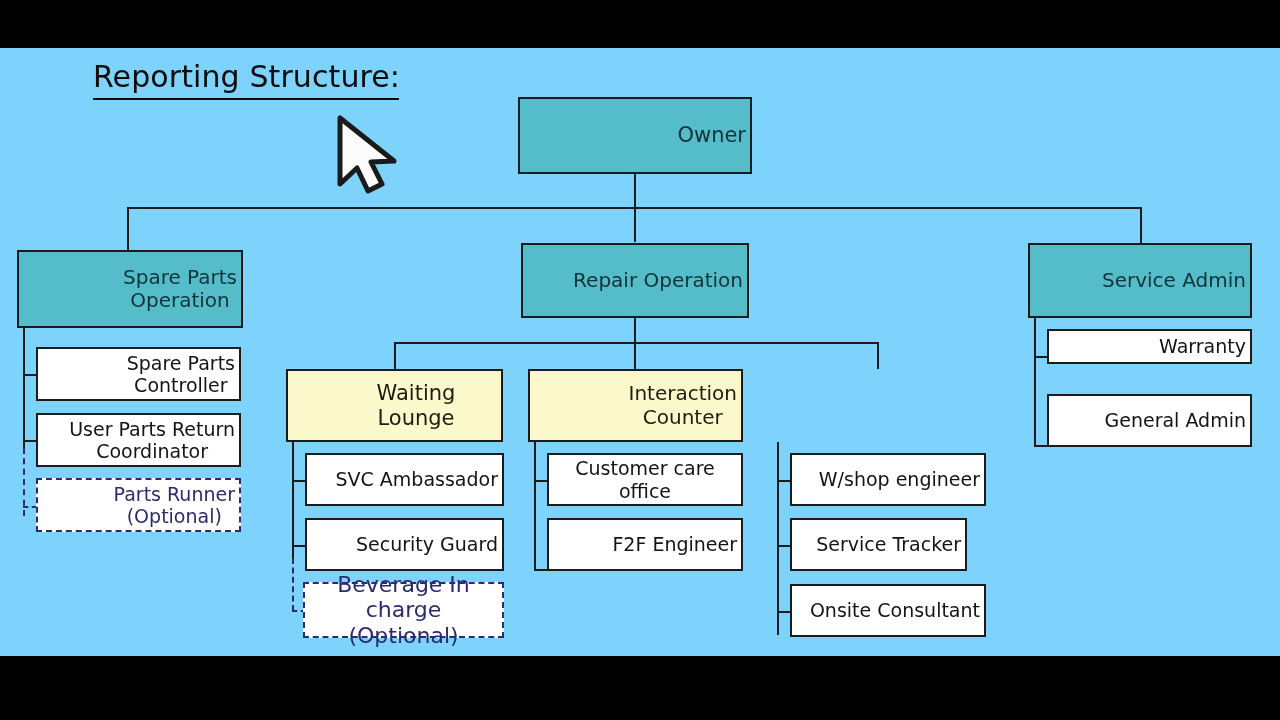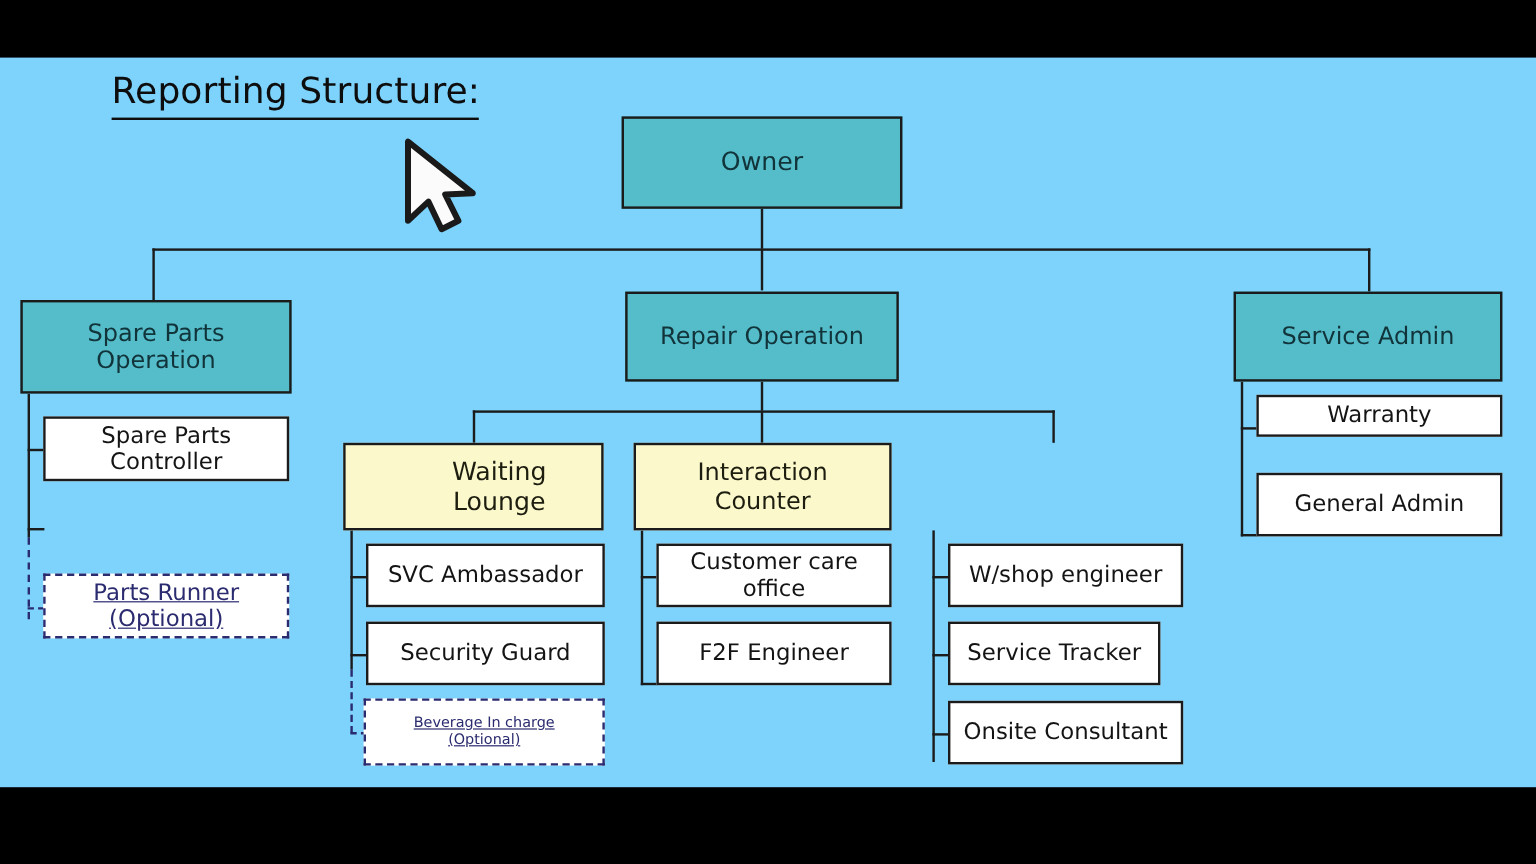--- a/index.html
+++ b/index.html
@@ -78,21 +78,21 @@
     border-top: 2px dashed #2b2b70;
   }
 
   
   .node {
     position: absolute;
     box-sizing: border-box;
     border: 2px solid #1b1b1b;
     display: flex;
     align-items: center;
-    justify-content: center;
+    justify-content: flex-end;
     text-align: center;
     line-height: 1.16;
     color: #12343b;
     z-index: 10;
   }
   .node.teal {
     background: #55bcc9;
     color: #11333a;
   }
   .node.yellow {
@@ -100,28 +100,27 @@
     color: #1d1d10;
   }
   .node.white {
     background: #ffffff;
     color: #141414;
   }
   .node.dashed {
     background: #ffffff;
     border: 2px dashed #2b2b70;
     color: #2b2b70;
-    text-decoration: underline;
   }
   .node .lbl { display: block; padding: 0 4px; }
 
   .fs-21 { font-size: 21px; }
   .fs-20 { font-size: 20px; }
   .fs-19 { font-size: 19px; }
-  .fs-18 { font-size: 12px; }
+  .fs-18 { font-size: 22px; }
 
   
   #cursor {
     position: absolute;
     left: 334px;
     top: 82px;
     width: 74px;
     height: 82px;
     z-index: 30;
     pointer-events: none;
@@ -162,20 +161,23 @@
     <div class="ln h" style="left:23px; top:342px; width:14px;"></div>
     <div class="ln h" style="left:23px; top:408px; width:14px;"></div>
 
     <div class="dln v" style="left:23px; top:416px; height:68px;"></div>
     <div class="dln h" style="left:23px; top:474px; width:14px;"></div>
 
     <div class="node white fs-19" style="left:36px; top:315px; width:205px; height:54px;">
       <span class="lbl"><span>Spare Parts</span><br><span>Controller</span></span>
     </div>
 
+    <div class="node white fs-19" style="left:36px; top:381px; width:205px; height:54px;">
+      <span class="lbl"><span>User Parts Return</span><br><span>Coordinator</span></span>
+    </div>
 
     <div class="node dashed fs-19" style="left:36px; top:446px; width:205px; height:54px;">
       <span class="lbl"><span>Parts Runner</span><br><span>(Optional)</span></span>
     </div>
 
     <div class="node teal fs-20" style="left:521px; top:211px; width:228px; height:75px;">
       <span class="lbl"><span>Repair Operation</span></span>
     </div>
 
     <div class="ln v" style="left:634px; top:286px; height:24px;"></div>

